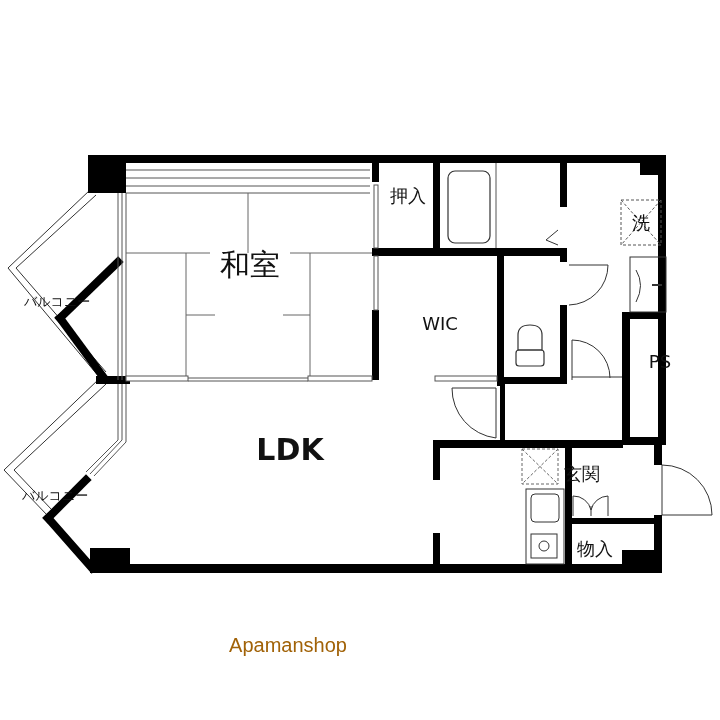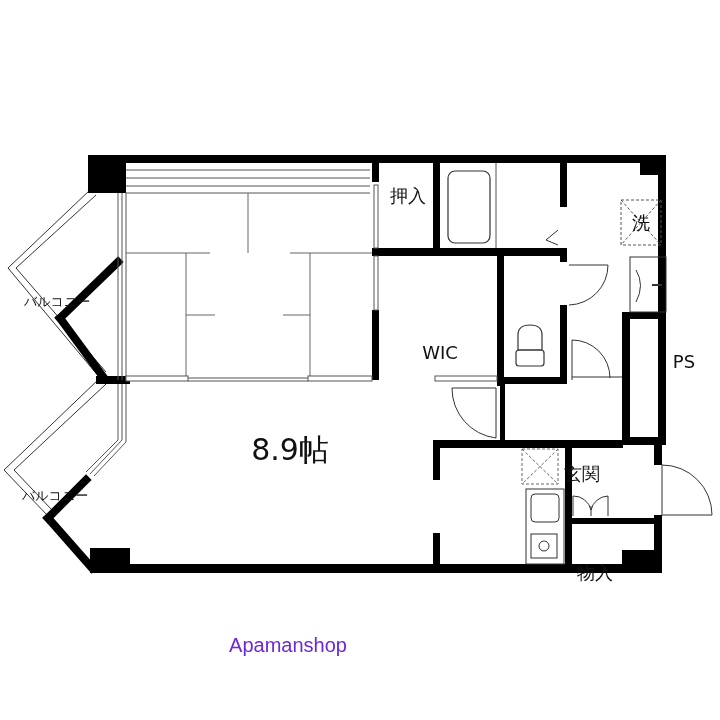--- a/index.html
+++ b/index.html
@@ -5,21 +5,21 @@
   html, body { margin: 0; padding: 0; background: #ffffff; }
   body { width: 720px; height: 720px; position: relative; overflow: hidden;
          font-family: "DejaVu Sans", sans-serif; }
   #plan { position: absolute; left: 0; top: 0; width: 720px; height: 720px; }
   .lbl { position: absolute; color: #111; text-align: center; white-space: nowrap;
          font-family: "DejaVu Sans", sans-serif; }
   .room-big { font-size: 30px; line-height: 36px; }
   .room-mid { font-size: 18px; }
   .room-sm  { font-size: 13px; margin-top: 35px; }
   .brand { position: absolute; left: 0; width: 576px; top: 634px; text-align: center;
-           font-family: "Liberation Sans", sans-serif; font-size: 20px; color: #6d28d9; }
+           font-family: "Liberation Sans", sans-serif; font-size: 20px; color: #a16207; }
 </style>
 </head>
 <body>
 
 <svg id="plan" viewBox="0 0 720 720" xmlns="http://www.w3.org/2000/svg">
 
   <g fill="none" stroke="#333" stroke-width="1">
     <polyline points="90,190 8,268 100,378"></polyline>
     <polyline points="96,195 16,268 106,372"></polyline>
   </g>
@@ -173,28 +173,29 @@
 
   <g fill="none" stroke="#333" stroke-width="1">
     <rect x="526" y="489" width="38" height="75"></rect>
     <rect x="531" y="494" width="28" height="28" rx="4"></rect>
     <rect x="531" y="534" width="26" height="24"></rect>
     <circle cx="544" cy="546" r="5"></circle>
   </g>
 </svg>
 
 <div class="lbl room-big" style="left:200px;top:247px;width:100px;">
+  <div>和室</div>
 </div>
 
 <div class="lbl room-big" style="left:225px;top:432px;width:130px;">
-  <div>8.9帖</div>
+  <div style="font-weight:bold;">LDK</div>
 </div>
 
 <div class="lbl room-mid" style="left:383px;top:184px;width:50px;">押入</div>
-<div class="lbl room-mid" style="left:405px;top:313px;width:70px;margin-top:29px;">WIC</div>
+<div class="lbl room-mid" style="left:405px;top:313px;width:70px;">WIC</div>
 <div class="lbl room-mid" style="left:626px;top:211px;width:30px;">洗</div>
-<div class="lbl room-mid" style="left:630px;top:351px;width:60px;margin-left:24px;">PS</div>
+<div class="lbl room-mid" style="left:630px;top:351px;width:60px;">PS</div>
 <div class="lbl room-mid" style="left:552px;top:462px;width:60px;">玄関</div>
-<div class="lbl room-mid" style="left:568px;top:561px;width:54px;font-family:Liberation Mono, monospace;">物入</div>
+<div class="lbl room-mid" style="left:568px;top:537px;width:54px;font-family:Liberation Mono, monospace;">物入</div>
 <div class="lbl room-sm" style="left:24px;top:258px;width:90px;text-align:left;">バルコニー</div>
 <div class="lbl room-sm" style="left:22px;top:452px;width:90px;text-align:left;">バルコニー</div>
 
 <div class="brand">Apamanshop</div>
 
 </body></html>

